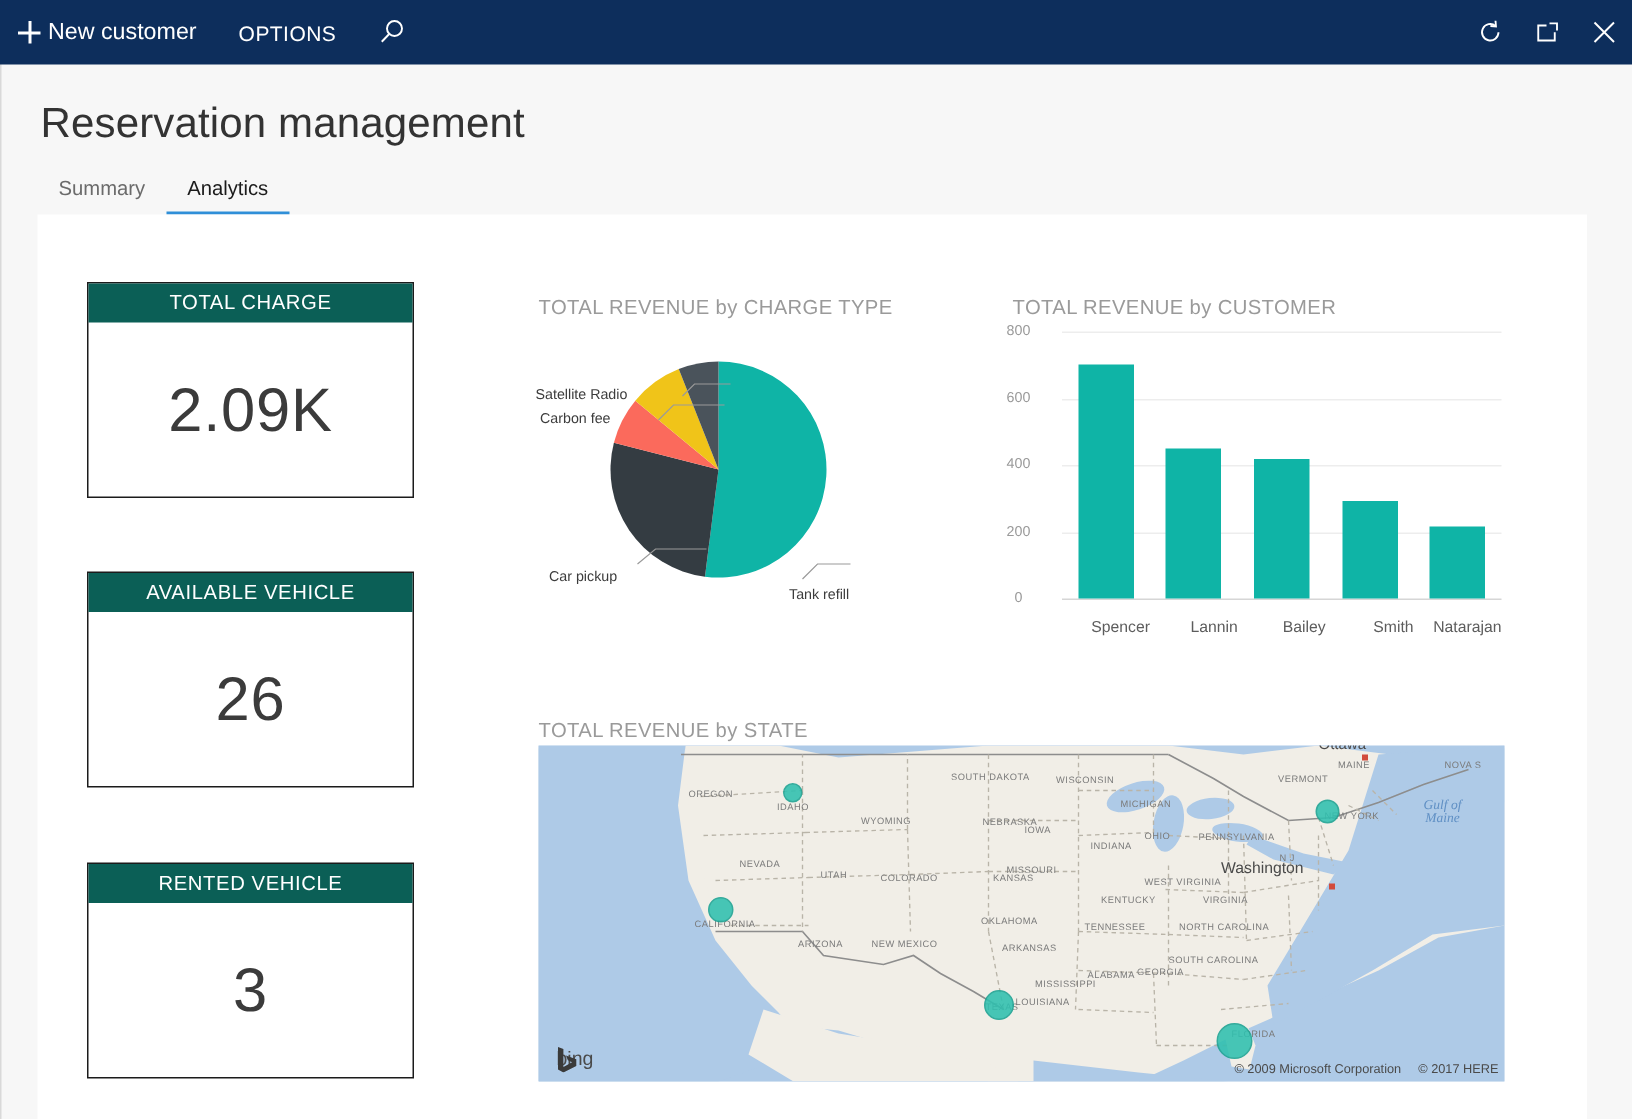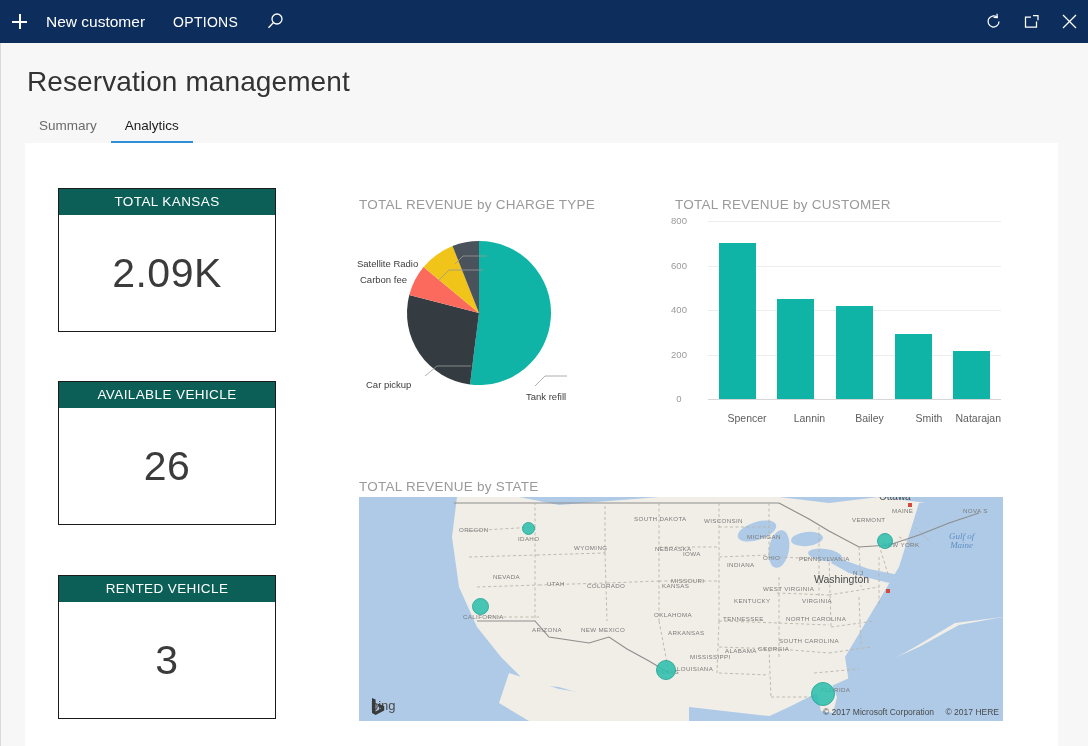--- a/index.html
+++ b/index.html
@@ -10,21 +10,21 @@
     overflow: hidden;
   }
   #app { position: relative; width: 1088px; height: 746px; background: #f7f7f7; }
 
   
   .topbar {
     position: absolute; left: 0; top: 0; width: 1088px; height: 43px;
     background: #0d2e5c; display: flex; align-items: center;
   }
   .tb-new {
-    display: flex; align-items: center; gap: 19px;
+    display: flex; align-items: center; gap: 5px;
     color: #ffffff; font-size: 15.5px; font-weight: 400;
     padding: 0 14px 0 12px; height: 43px; cursor: pointer;
   }
   .plus-ic { display:block; width: 15px; height: 15px; position: relative; }
   .plus-ic::before, .plus-ic::after {
     content:""; position:absolute; background:#ffffff;
   }
   .plus-ic::before { left: 7px; top: 0; width: 1.6px; height: 15px; }
   .plus-ic::after  { top: 7px; left: 0; height: 1.6px; width: 15px; }
   .tb-options {
@@ -182,21 +182,21 @@
 
   <div class="page-title">Reservation management</div>
   <div class="tabs">
     <div class="tab">Summary</div>
     <div class="tab active">Analytics</div>
   </div>
 
   <div class="card"></div>
 
   <div class="kpi" id="kpi0">
-    <div class="kpi-head">TOTAL KANSAS</div>
+    <div class="kpi-head">TOTAL CHARGE</div>
     <div class="kpi-body">
       <span class="kpi-val">2.09K</span>
     </div>
   </div>
   <div class="kpi" id="kpi1">
     <div class="kpi-head">AVAILABLE VEHICLE</div>
     <div class="kpi-body">
       <span class="kpi-val">26</span>
     </div>
   </div>
@@ -365,18 +365,18 @@
     <div class="bubble" style="left:518px; top:36px;  width:16px; height:16px;"></div>
     <div class="bubble" style="left:452px; top:185px; width:24px; height:24px;"></div>
 
     <div class="bing">
       <svg width="15" height="17" viewBox="0 0 15 17">
         <path d="M1,0 L4.6,1.4 L4.6,13.4 L10.4,10.2 L7.6,8.9 L6.3,5.6 L13.2,8.1 L13.2,12.6 L4.6,17 L1,15 Z" fill="#3a3a3a"></path>
       </svg>
       <span class="bing-txt">bing</span>
     </div>
     <div class="map-copy">
-      <span>© 2017 Microsoft Corporation</span>
+      <span>© 2009 Microsoft Corporation</span>
       <span>© 2017 HERE</span>
     </div>
   </div>
 
 </div>
 
 </body></html>

